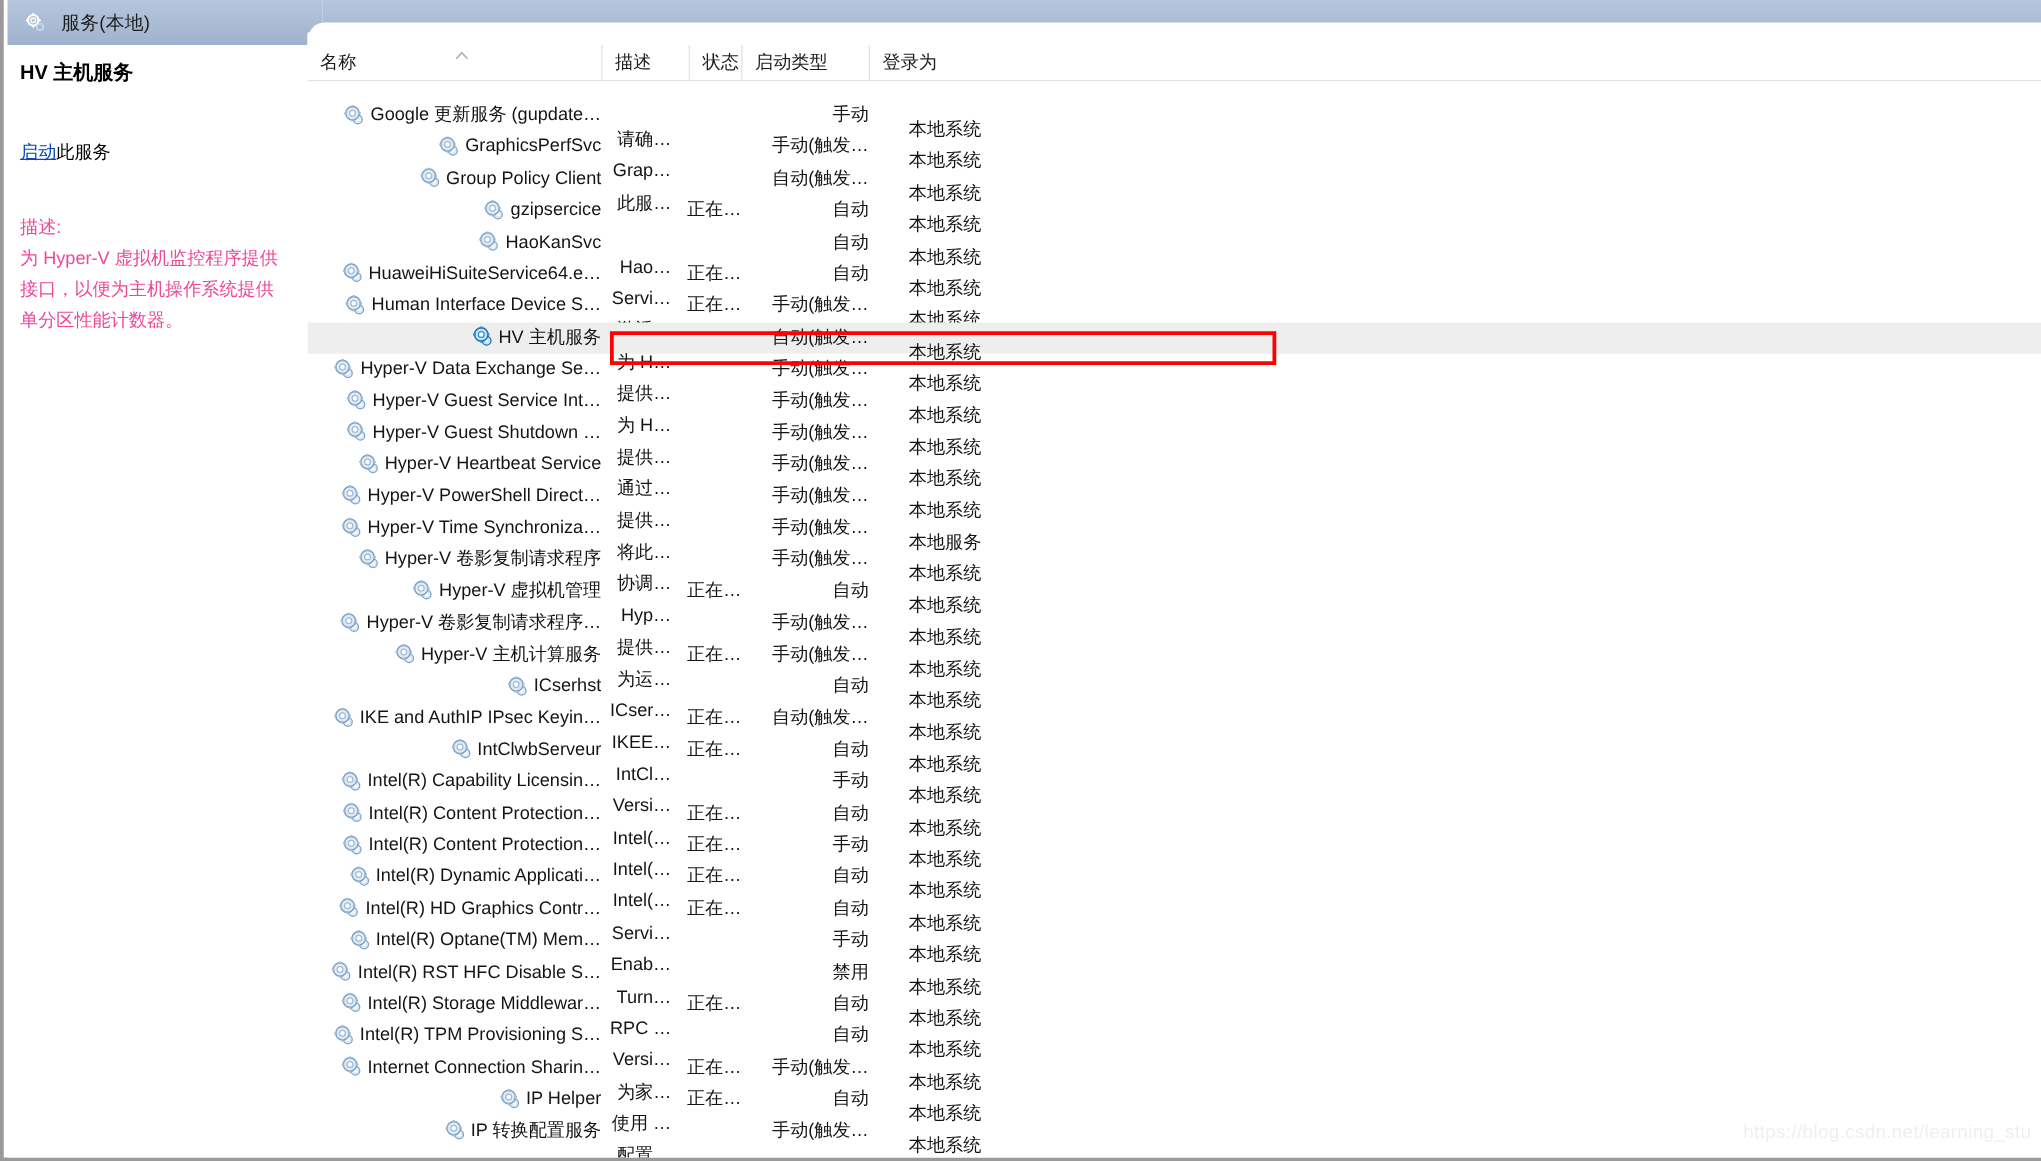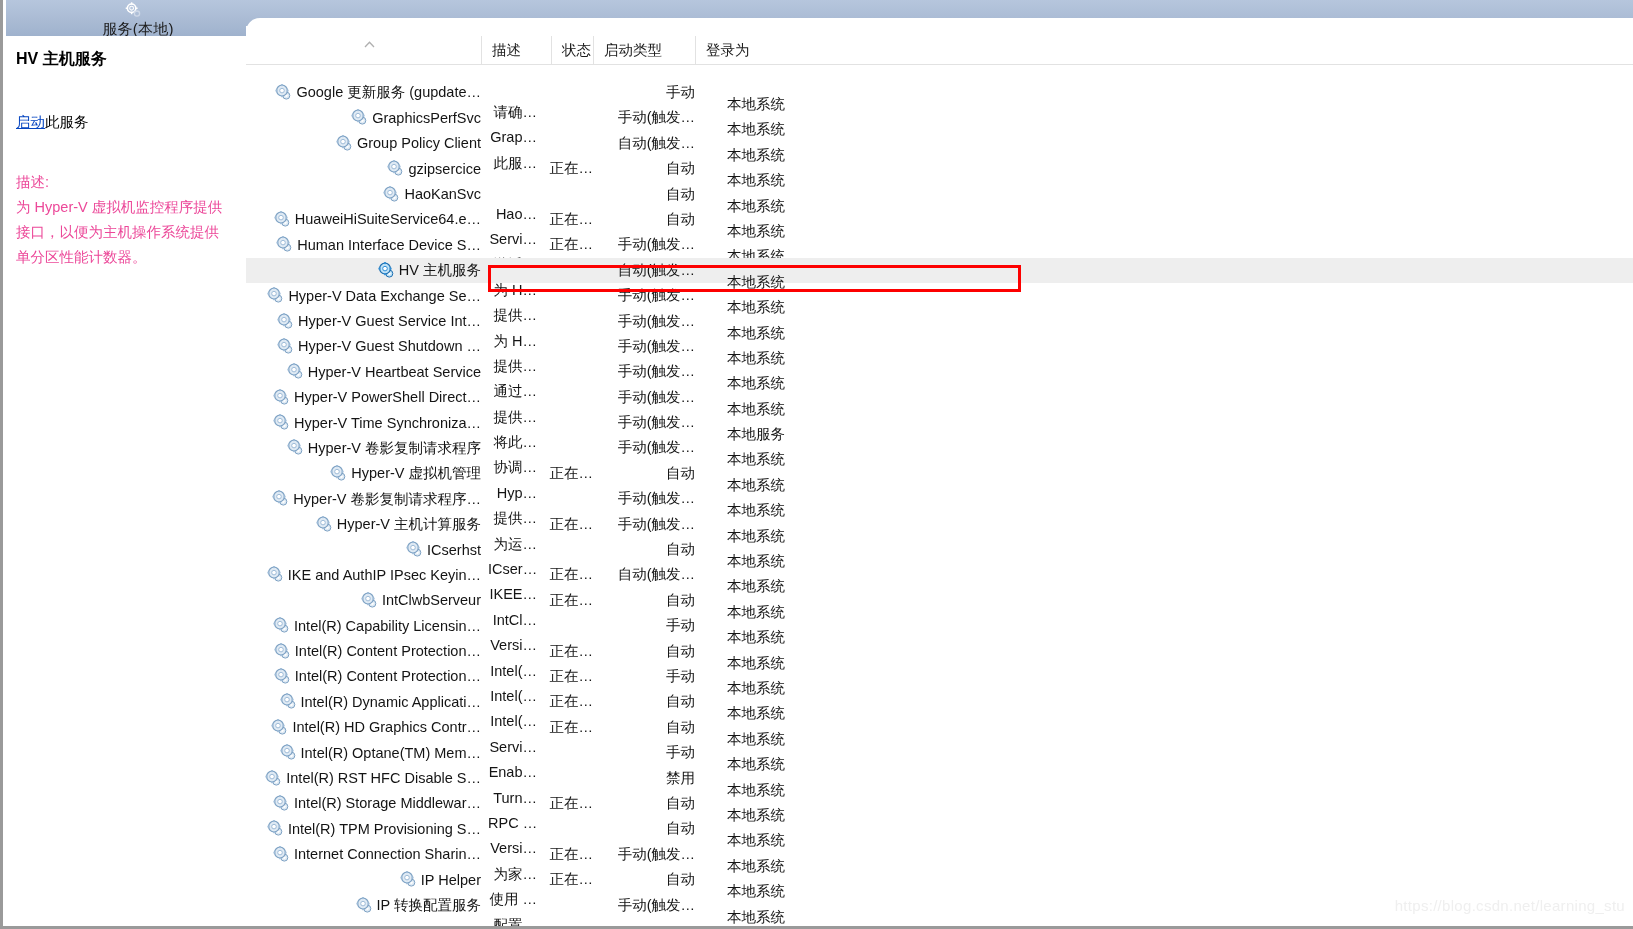--- a/index.html
+++ b/index.html
@@ -33,21 +33,20 @@
     position: absolute;
     left: 3px;
     top: 0;
     width: 252px;
     height: 36px;
     background: linear-gradient(to bottom, #b6c6dd 0%, #aabbd4 55%, #9fb2cd 100%);
     display: flex;
     align-items: center;
     padding-left: 12px;
     box-sizing: border-box;
-    flex-direction: column;
   }
   #titlebar .tb-icon {
     width: 20px; height: 20px;
     margin-right: 11px;
     flex: 0 0 auto;
   }
   #titlebar .tb-text {
     font-size: 15px;
     color: #1d1d1d;
     letter-spacing: .2px;
@@ -262,20 +261,23 @@
 
     <div id="svc-desc">
       <span class="desc-label">描述:</span>
       <span class="desc-body">为 Hyper-V 虚拟机监控程序提供接口，以便为主机操作系统提供单分区性能计数器。</span>
     </div>
   </div>
 
   <div id="list-pane">
 
     <div id="list-header">
+      <div class="hcell first" style="left:0px;width:235px;">
+        <span>名称</span>
+      </div>
       <div id="sort-indicator">
         <svg width="11" height="7" viewBox="0 0 11 7">
           <path d="M1 6 L5.5 1.2 L10 6" fill="none" stroke="#b0b0b0" stroke-width="1.3"></path>
         </svg>
       </div>
       <div class="hcell" style="left:235px;width:56px;">
         <span>描述</span>
       </div>
       <div class="hcell" style="left:305px;width:56px;">
         <span>状态</span>

